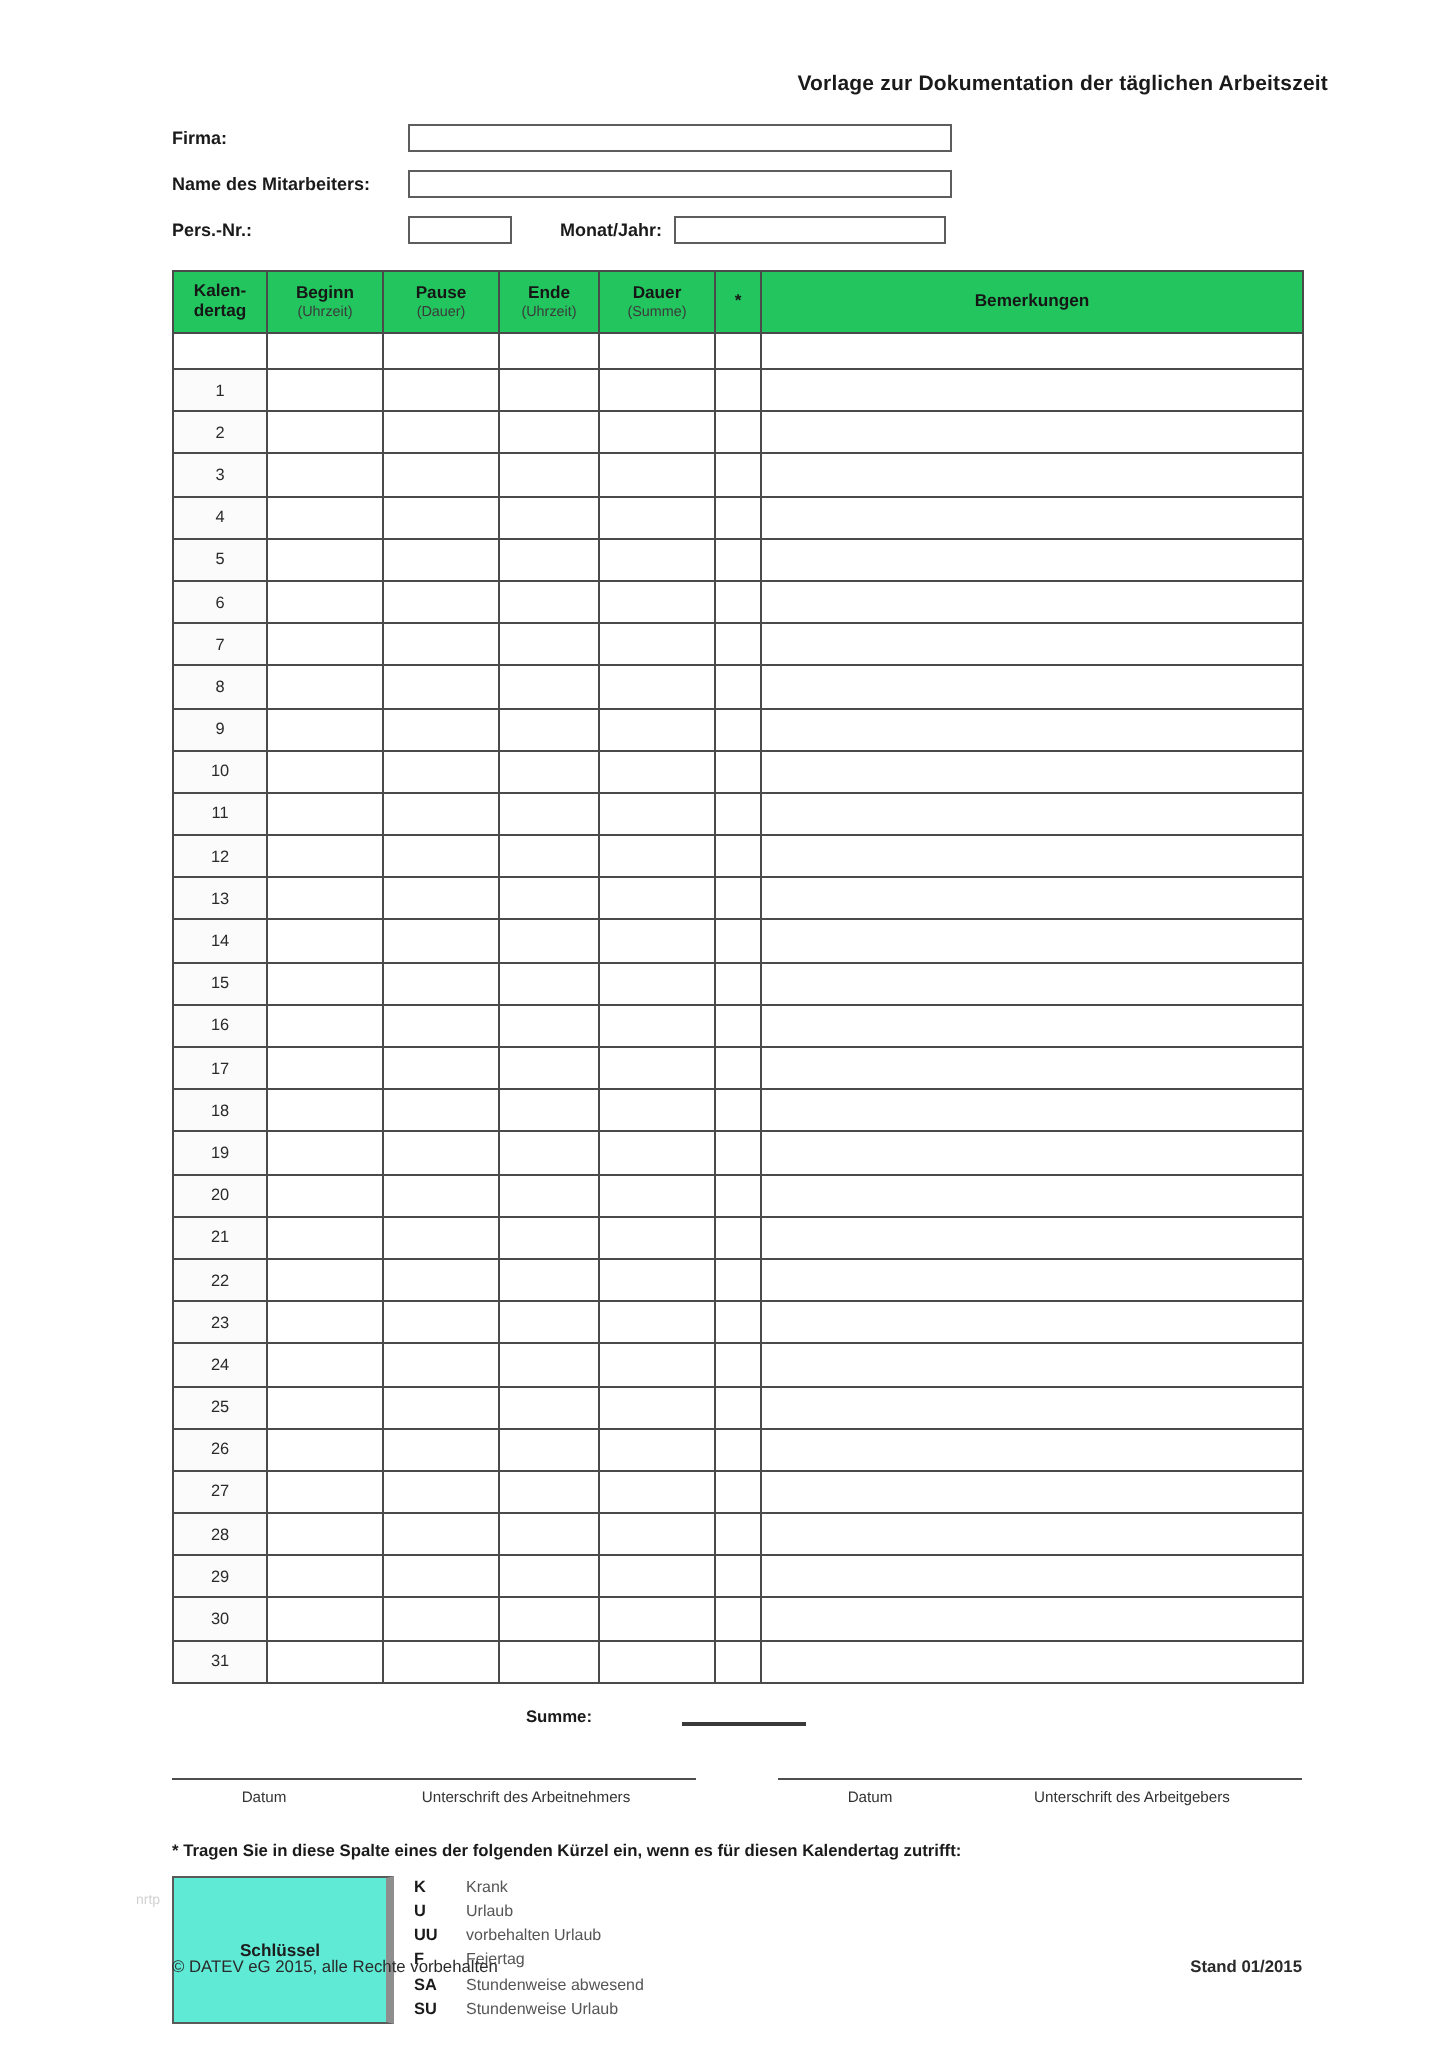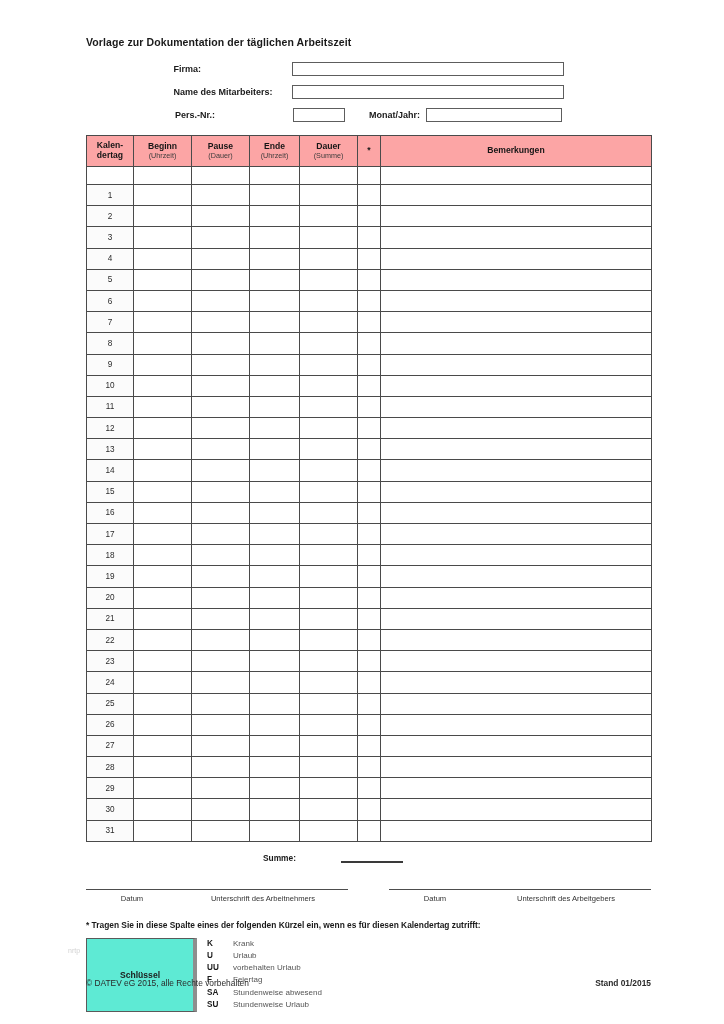--- a/index.html
+++ b/index.html
@@ -27,32 +27,32 @@
     width: 604px;
     height: 980px;
   }
   .doc-title {
     font-size: 10.5px;
     font-weight: bold;
     color: #1a1a1a;
     margin: 0 0 0 26px;
     padding-top: 14px;
     letter-spacing: .1px;
+    text-align: right;
   }
   
   .fields {
     margin: 12px 0 0 26px;
     width: 565px;
   }
   .field-row {
     display: flex;
     align-items: center;
     height: 18px;
     margin-bottom: 5px;
-    justify-content: center;
   }
   .field-label {
     font-size: 9px;
     font-weight: bold;
     color: #1a1a1a;
     width: 118px;
     flex: 0 0 118px;
   }
   .field-box {
     border: 1px solid #5d5d5d;
@@ -74,21 +74,21 @@
     margin: 11px 0 0 26px;
     border-collapse: collapse;
     width: 565px;
     table-layout: fixed;
   }
   table.sheet-table td, table.sheet-table th {
     border: 1px solid #4a4a4a;
     padding: 0;
   }
   thead th {
-    background: #fca5a5;
+    background: #22c55e;
     height: 30px;
     vertical-align: middle;
     text-align: center;
   }
   .th-main {
     display: block;
     font-size: 8.6px;
     font-weight: bold;
     color: #161616;
     line-height: 1.12;

